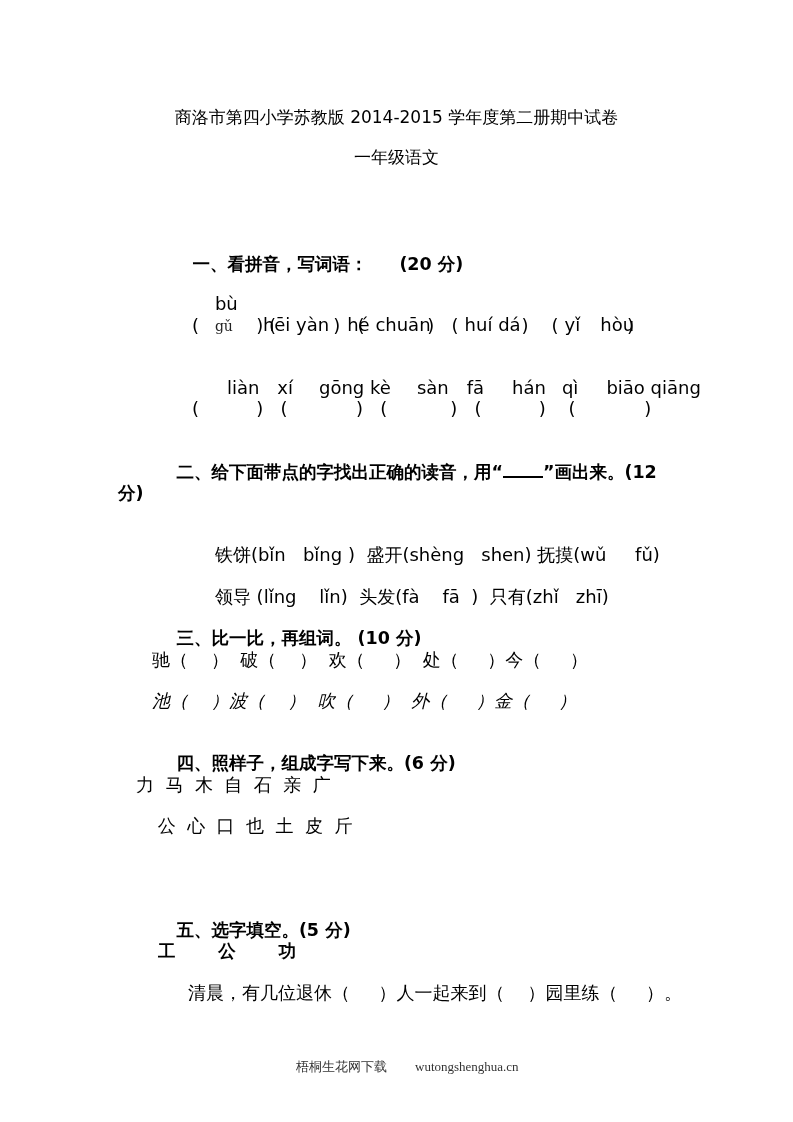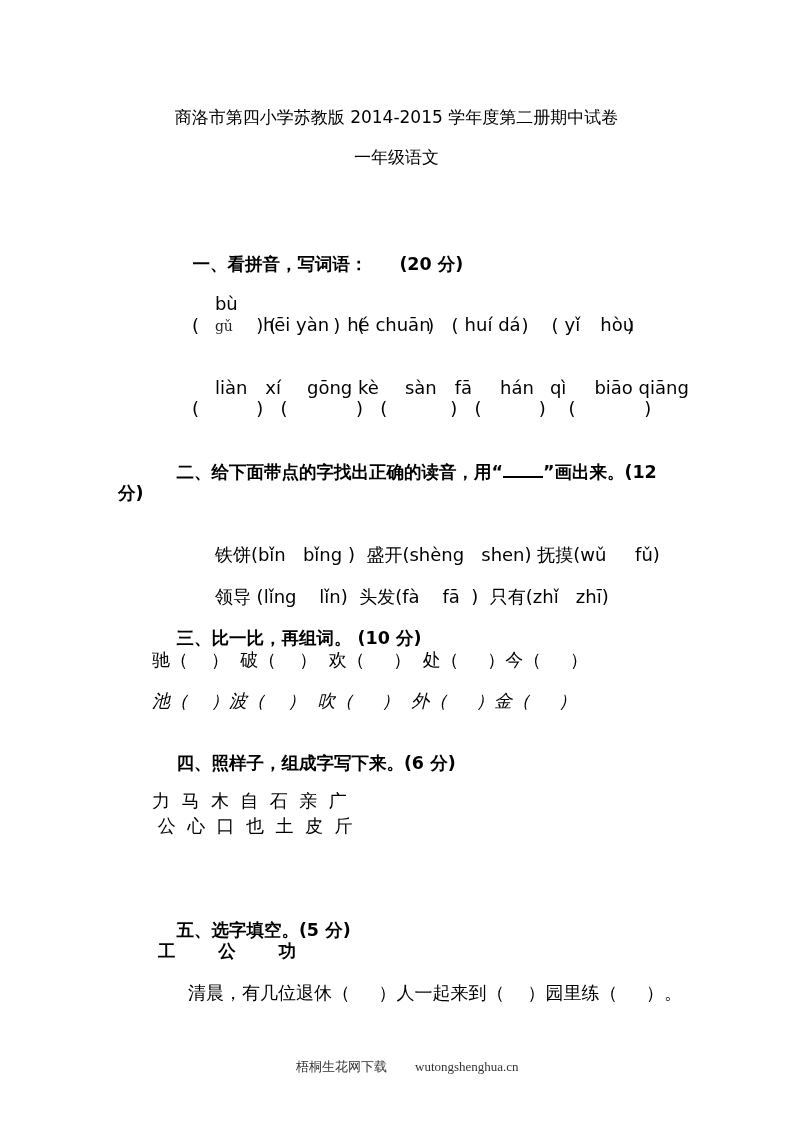--- a/index.html
+++ b/index.html
@@ -28,21 +28,21 @@
     <span>一、看拼音，写词语：</span><span style="display:inline-block;width:32px;"></span><span>(20 分)</span>
   </div>
 
   <div class="abs line" style="left:152px; top:272px;">
     <span>bù</span>
     <span class="serif-small">gǔ</span><span style="display:inline-block;width:30px;"></span><span>hēi</span> <span>yàn</span><span style="display:inline-block;width:18px;"></span><span>hé</span> <span>chuān</span><span style="display:inline-block;width:34px;"></span><span>huí</span> <span>dá</span><span style="display:inline-block;width:44px;"></span><span>yǐ</span><span style="display:inline-block;width:20px;"></span><span>hòu</span>
   </div>
 
   <div class="abs line" style="left:152px; top:315px;">(          ) (          )   (           )   (           )    (            )</div>
 
-  <div class="abs line" style="left:152px; top:356px;">
+  <div class="abs line" style="left:164px; top:356px;">
     <span>liàn</span><span style="display:inline-block;width:18px;"></span><span>xí</span><span style="display:inline-block;width:26px;"></span><span>gōng</span> <span>kè</span><span style="display:inline-block;width:26px;"></span><span>sàn</span><span style="display:inline-block;width:18px;"></span><span>fā</span><span style="display:inline-block;width:28px;"></span><span>hán</span><span style="display:inline-block;width:16px;"></span><span>qì</span><span style="display:inline-block;width:28px;"></span><span>biāo</span> <span>qiāng</span>
   </div>
 
   <div class="abs line" style="left:152px; top:398px;">(          )   (            )   (           )   (          )    (            )</div>
 
   <div class="abs heading" style="left:152px; top:440px;">
     <span>二、给下面带点的字找出正确的读音，用“</span><span class="underline-blank"></span><span>”画出来。(12</span>
   </div>
   <div class="abs heading" style="left:118px; top:481px;">分)</div>
 
@@ -56,21 +56,21 @@
 
   <div class="abs heading" style="left:152px; top:606px;">
     <span>三、比一比，再组词。</span> <span>(10 分)</span>
   </div>
   <div class="abs cn" style="left:152px; top:648px;">驰（    ）  破（    ）  欢（     ）  处（     ）今（     ）</div>
   <div class="abs cn" style="left:152px; top:689px;font-style:italic;">池（    ）波（    ）  吹（     ）  外（     ）金（     ）</div>
 
   <div class="abs heading" style="left:152px; top:731px;">
     <span>四、照样子，组成字写下来。</span><span>(6 分)</span>
   </div>
-  <div class="abs cn" style="left:152px; top:773px;margin-top:16px;">力  马  木  自  石  亲  广</div>
+  <div class="abs cn" style="left:136px; top:773px;">力  马  木  自  石  亲  广</div>
   <div class="abs cn" style="left:152px; top:814px;text-align:center;"> 公  心  口  也  土  皮  斤</div>
 
   <div class="abs heading" style="left:152px; top:898px;">
     <span>五、选字填空。</span><span>(5 分)</span>
   </div>
   <div class="abs heading" style="left:152px; top:939px;"> 工       公       功</div>
   <div class="abs cn" style="left:152px; top:981px;margin-left:36px;">清晨，有几位退休（     ）人一起来到（    ）园里练（     ）。</div>
 
   <div class="abs footer" style="left:283px; top:1042px;">
     <span>梧桐生花网下载</span><span style="display:inline-block;width:28px;"></span><span>wutongshenghua.cn</span>

